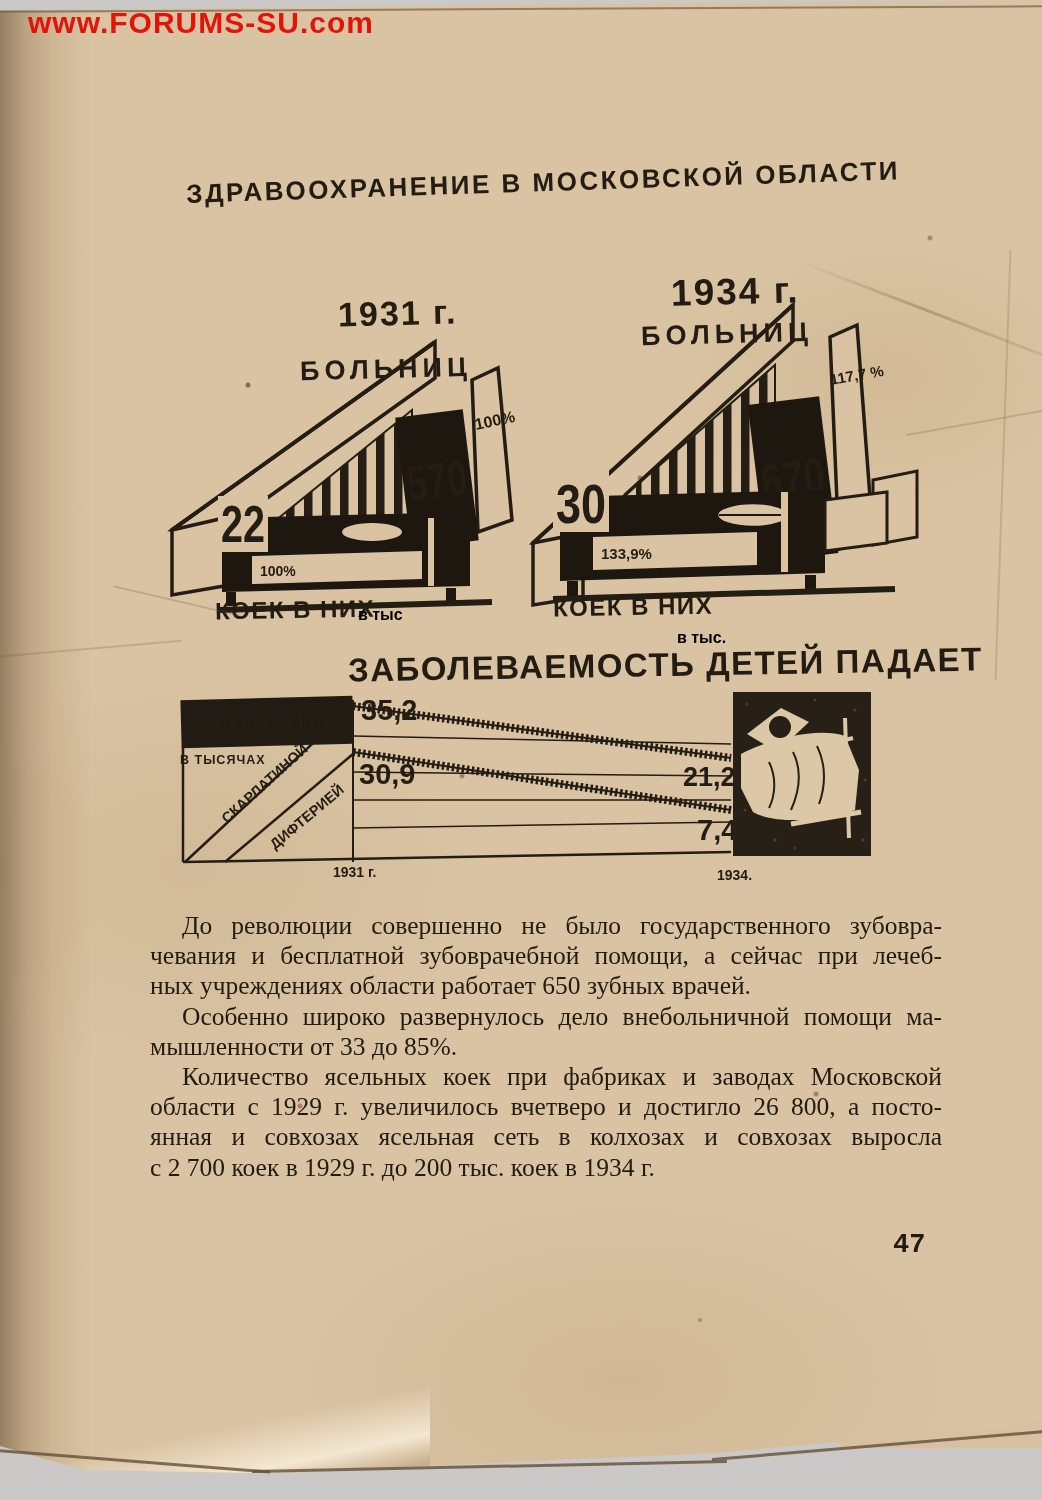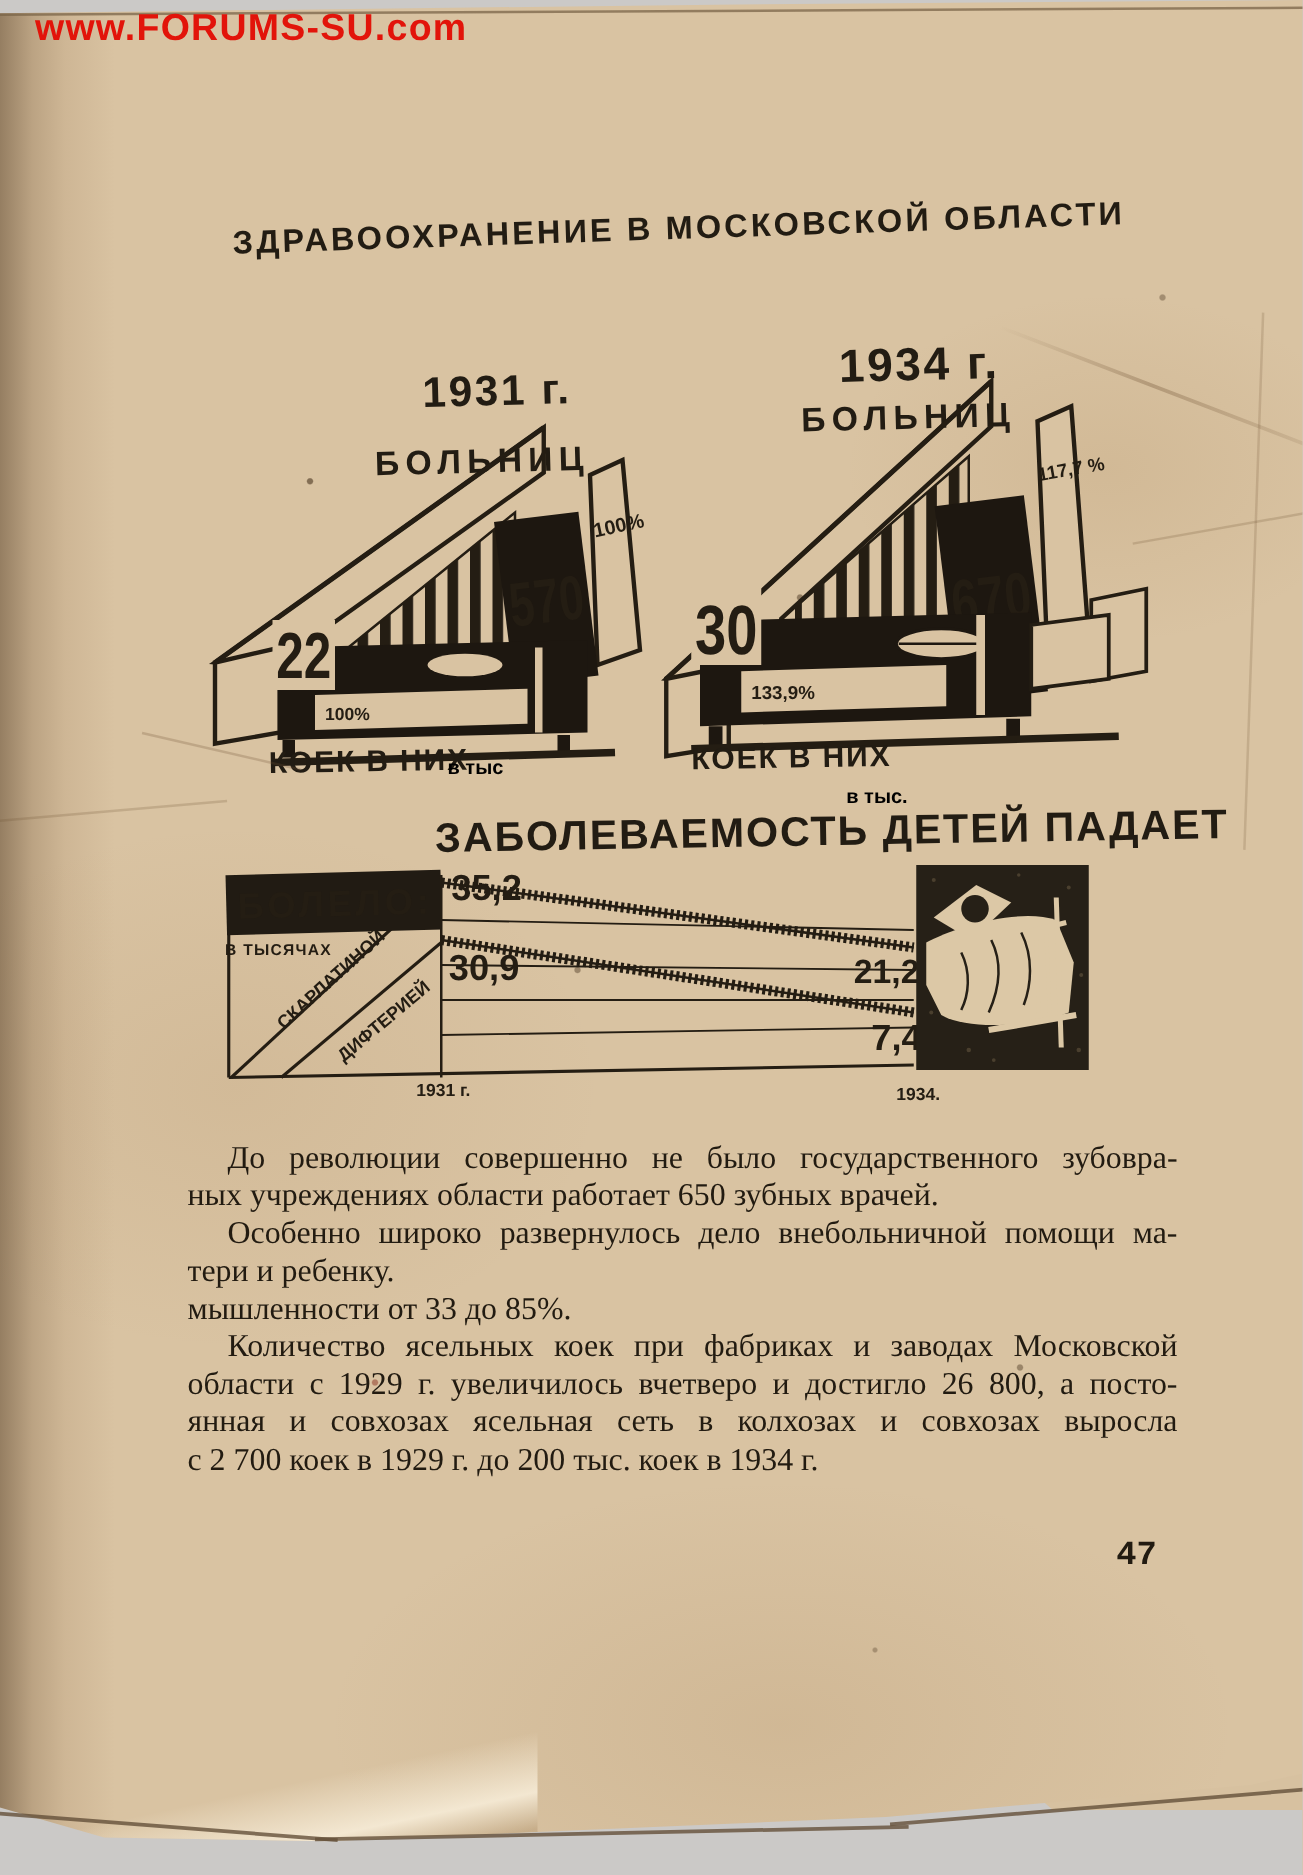--- a/index.html
+++ b/index.html
@@ -243,23 +243,23 @@
           <line x1="104" y1="54" x2="107" y2="124" stroke="#dcc8a6" stroke-width="3"></line>
           <line x1="88" y1="54" x2="120" y2="46" stroke="#dcc8a6" stroke-width="4"></line>
           <line x1="58" y1="132" x2="128" y2="120" stroke="#dcc8a6" stroke-width="5"></line>
         </g>
       </g>
     </svg>
   </section>
 
   <section class="bodytext">
     <div class="bl just indent">До революции совершенно не было государственного зубовра-</div>
+    <div class="bl just">чевания и бесплатной зубоврачебной помощи, а сейчас при лечеб-</div>
     <div class="bl">ных учреждениях области работает 650 зубных врачей.</div>
     <div class="bl just indent">Особенно широко развернулось дело внебольничной помощи ма-</div>
-    <div class="bl">тери и ребенку.</div>
     <div class="bl">мышленности от 33 до 85%.</div>
     <div class="bl just indent">Количество ясельных коек при фабриках и заводах Московской</div>
     <div class="bl just">области с 1929 г. увеличилось вчетверо и достигло 26 800, а посто-</div>
     <div class="bl just">янная и совхозах ясельная сеть в колхозах и совхозах выросла</div>
     <div class="bl">с 2 700 коек в 1929 г. до 200 тыс. коек в 1934 г.</div>
   </section>
 
   <div class="pagenum">47</div>
 </div>
 

